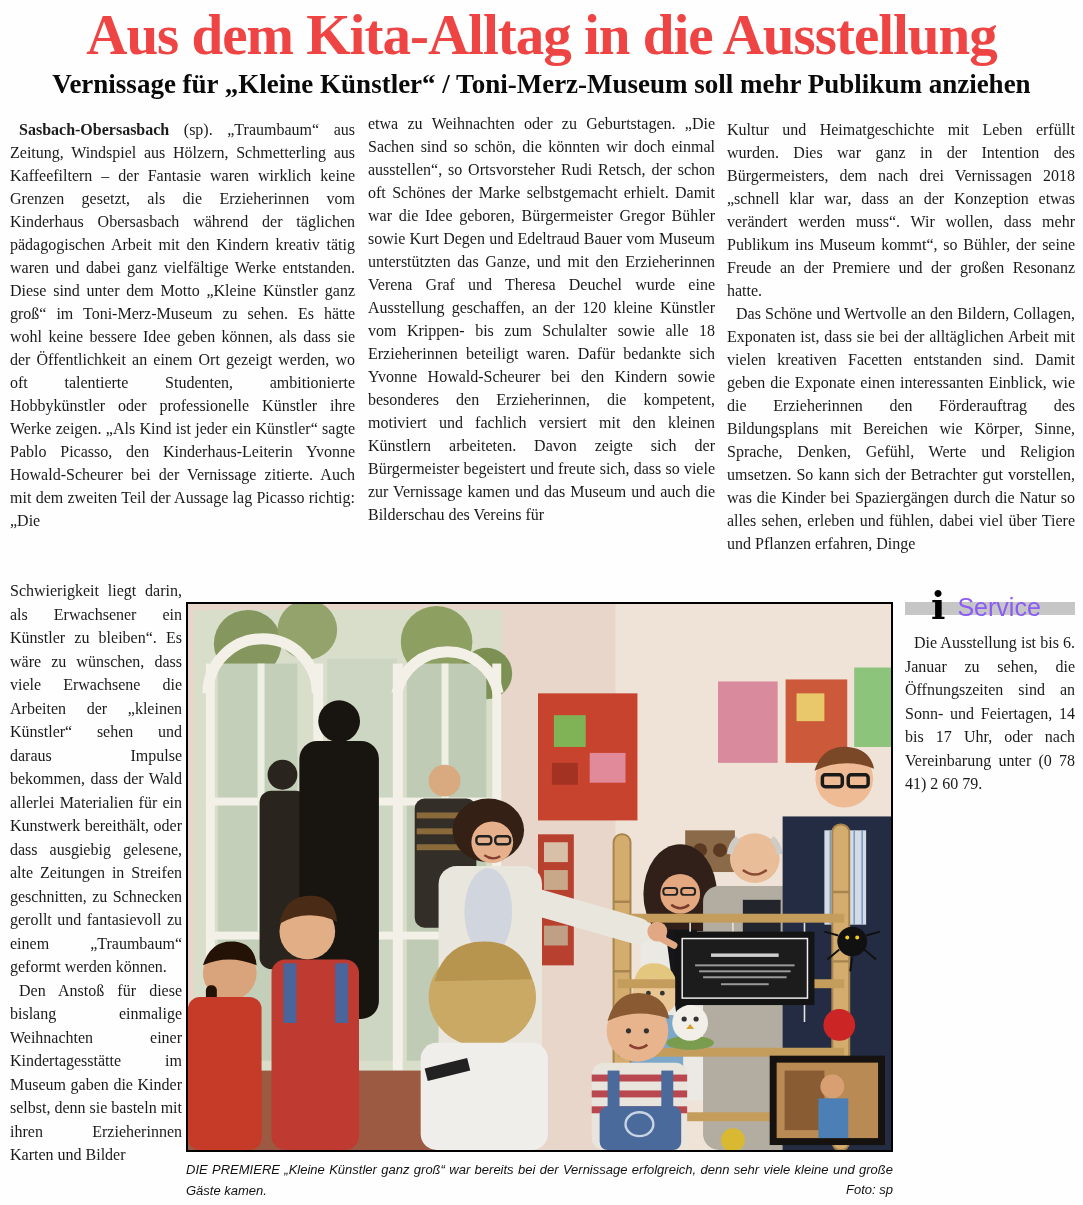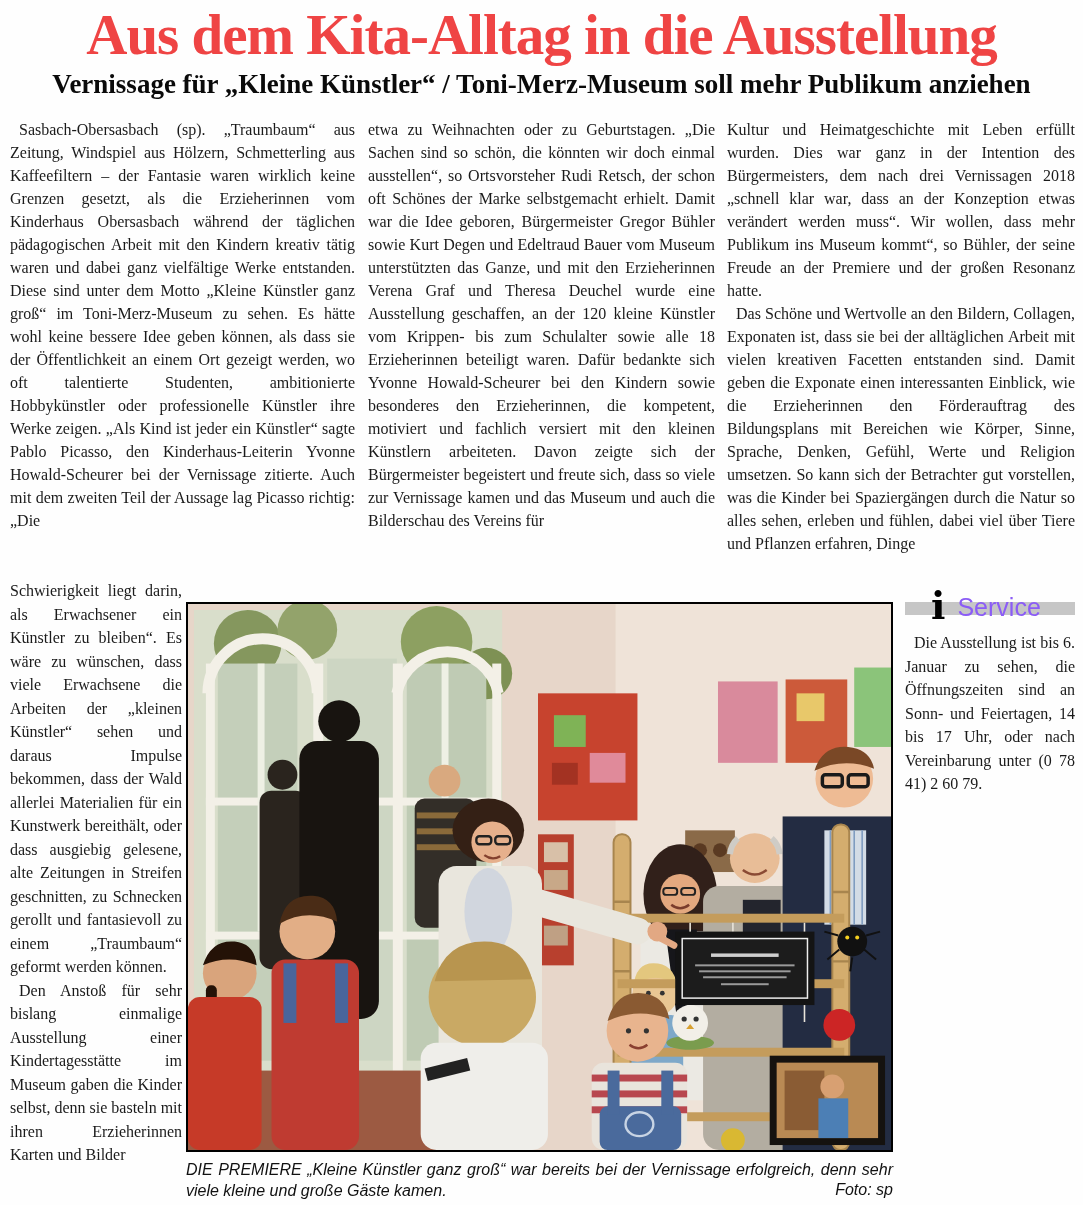--- a/index.html
+++ b/index.html
@@ -19,30 +19,30 @@
     font-family:"Liberation Serif",serif;font-weight:bold;font-size:27px;
     color:#0a0a0a;white-space:nowrap;
   }
   .textblock{
     position:absolute;font-size:16px;line-height:23px;text-align:justify;
     color:#1a1a1a;overflow:hidden;hyphens:auto;-webkit-hyphens:auto;
   }
   .textblock p{margin:0;text-indent:9px;}
   .textblock p.cont{text-indent:0;}
   .narrow{line-height:23.5px;}
-  .lead{font-weight:normal;margin-top:44px;}
+  .lead{font-weight:bold;margin-top:44px;}
   .photo{
     position:absolute;left:186px;top:602px;width:707px;height:550px;
     border:2px solid #000;box-sizing:border-box;background:#e7d6c9;z-index:5;
   }
   .photo svg{display:block;width:100%;height:100%;}
   .caption{
     position:absolute;left:186px;top:1159px;width:707px;
     font-family:"Liberation Sans",sans-serif;font-style:italic;
-    font-size:16px;line-height:21px;color:#111;text-align:justify;
+    font-size:13px;line-height:21px;color:#111;text-align:justify;
   }
   .caption .credit{position:absolute;right:0;bottom:1px;font-style:italic;}
   .service-header{position:relative;height:34px;margin:12px 0 6px;}
   .service-bar{position:absolute;left:0;right:0;top:11px;height:13px;background:#c6c6c6;}
   .service-i{
     position:relative;font-family:"DejaVu Serif",serif;font-weight:bold;
     font-size:38px;line-height:30px;margin-left:26px;color:#000;
   }
   .service-label{
     position:relative;font-family:"Liberation Sans",sans-serif;
@@ -56,24 +56,24 @@
 
   <div class="title">Aus dem Kita-Alltag in die Ausstellung</div>
   <div class="subtitle">Vernissage für „Kleine Künstler“ / Toni-Merz-Museum soll mehr Publikum anziehen</div>
 
   <div class="textblock" style="left:10px;top:118px;width:345px;height:484px;">
     <p><b class="lead">Sasbach-Obersasbach</b><span> (sp). „Traumbaum“ aus Zeitung, Windspiel aus Hölzern, Schmetterling aus Kaffeefiltern – der Fantasie waren wirklich keine Grenzen gesetzt, als die Erzieherinnen vom Kinderhaus Obersasbach während der täglichen pädagogischen Arbeit mit den Kindern kreativ tätig waren und dabei ganz vielfältige Werke entstanden. Diese sind unter dem Motto „Kleine Künstler ganz groß“ im Toni-Merz-Museum zu sehen. Es hätte wohl keine bessere Idee geben können, als dass sie der Öffentlichkeit an einem Ort gezeigt werden, wo oft talentierte Studenten, ambitionierte Hobbykünstler oder professionelle Künstler ihre Werke zeigen. „Als Kind ist jeder ein Künstler“ sagte Pablo Picasso, den Kinderhaus-Leiterin Yvonne Howald-Scheurer bei der Vernissage zitierte. Auch mit dem zweiten Teil der Aussage lag Picasso richtig: „Die</span></p>
   </div>
 
   <div class="textblock narrow" style="left:10px;top:579px;width:172px;height:626px;">
     <p class="cont">Schwierigkeit liegt darin, als Erwachsener ein Künstler zu bleiben“. Es wäre zu wünschen, dass viele Erwachsene die Arbeiten der „kleinen Künstler“ sehen und daraus Impulse bekommen, dass der Wald allerlei Materialien für ein Kunstwerk bereithält, oder dass ausgiebig gelesene, alte Zeitungen in Streifen geschnitten, zu Schnecken gerollt und fantasievoll zu einem „Traumbaum“ geformt werden können.</p>
-    <p>Den Anstoß für sehr bislang einmalige Ausstellung einer Kindertagesstätte im Museum gaben die Kinder selbst, denn sie basteln mit ihren Erzieherinnen Karten und Bilder</p>
-  </div>
-
-  <div class="textblock" style="left:368px;top:118px;width:347px;height:484px;">
+    <p>Den Anstoß für diese bislang einmalige Weihnachten einer Kindertagesstätte im Museum gaben die Kinder selbst, denn sie basteln mit ihren Erzieherinnen Karten und Bilder</p>
+  </div>
+
+  <div class="textblock" style="left:368px;top:112px;width:347px;height:484px;">
     <p class="cont">etwa zu Weihnachten oder zu Geburtstagen. „Die Sachen sind so schön, die könnten wir doch einmal ausstellen“, so Ortsvorsteher Rudi Retsch, der schon oft Schönes der Marke selbstgemacht erhielt. Damit war die Idee geboren, Bürgermeister Gregor Bühler sowie Kurt Degen und Edeltraud Bauer vom Museum unterstützten das Ganze, und mit den Erzieherinnen Verena Graf und Theresa Deuchel wurde eine Ausstellung geschaffen, an der 120 kleine Künstler vom Krippen- bis zum Schulalter sowie alle 18 Erzieherinnen beteiligt waren. Dafür bedankte sich Yvonne Howald-Scheurer bei den Kindern sowie besonderes den Erzieherinnen, die kompetent, motiviert und fachlich versiert mit den kleinen Künstlern arbeiteten. Davon zeigte sich der Bürgermeister begeistert und freute sich, dass so viele zur Vernissage kamen und das Museum und auch die Bilderschau des Vereins für</p>
   </div>
 
   <div class="textblock" style="left:727px;top:118px;width:348px;height:461px;">
     <p class="cont">Kultur und Heimatgeschichte mit Leben erfüllt wurden. Dies war ganz in der Intention des Bürgermeisters, dem nach drei Vernissagen 2018 „schnell klar war, dass an der Konzeption etwas verändert werden muss“. Wir wollen, dass mehr Publikum ins Museum kommt“, so Bühler, der seine Freude an der Premiere und der großen Resonanz hatte.</p>
     <p>Das Schöne und Wertvolle an den Bildern, Collagen, Exponaten ist, dass sie bei der alltäglichen Arbeit mit vielen kreativen Facetten entstanden sind. Damit geben die Exponate einen interessanten Einblick, wie die Erzieherinnen den Förderauftrag des Bildungsplans mit Bereichen wie Körper, Sinne, Sprache, Denken, Gefühl, Werte und Religion umsetzen. So kann sich der Betrachter gut vorstellen, was die Kinder bei Spaziergängen durch die Natur so alles sehen, erleben und fühlen, dabei viel über Tiere und Pflanzen erfahren, Dinge</p>
   </div>
 
   <div class="textblock narrow" style="left:905px;top:579px;width:170px;height:626px;">
 

